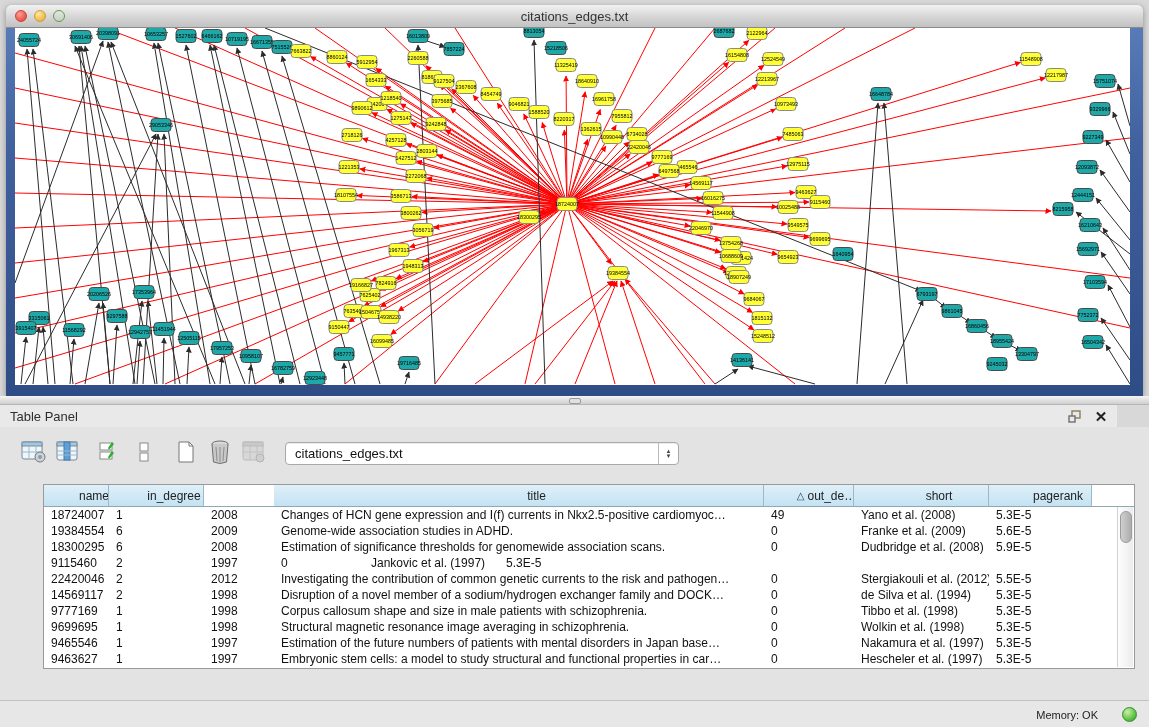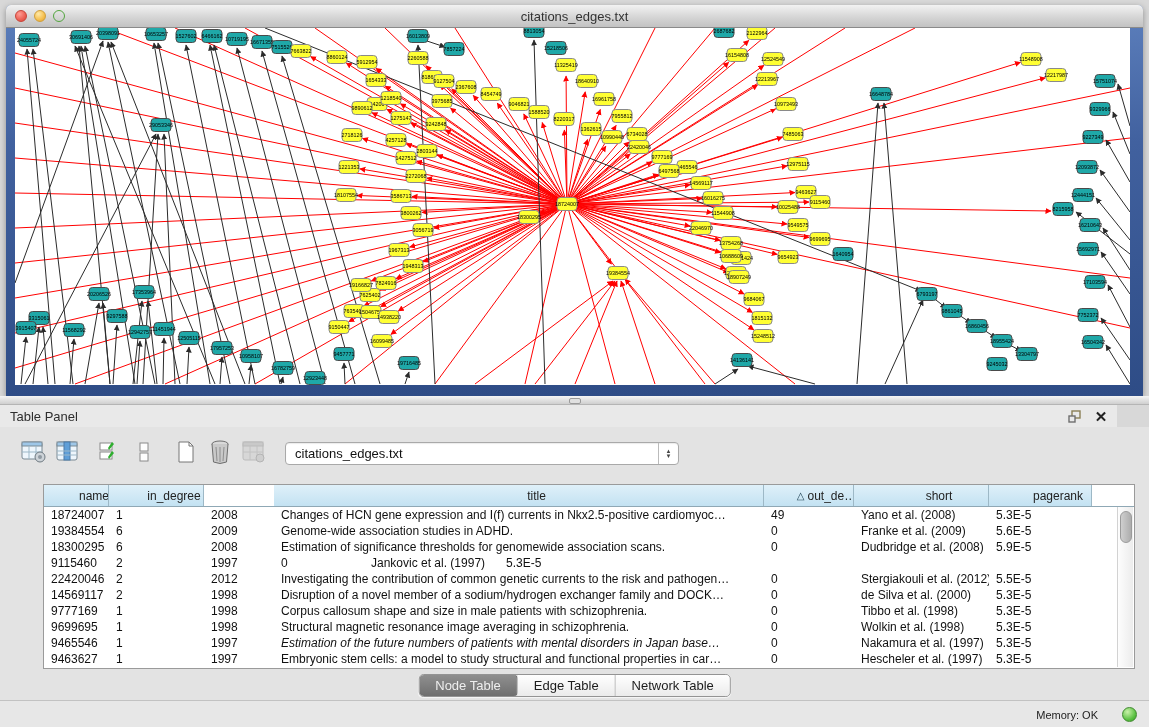--- a/index.html
+++ b/index.html
@@ -701,21 +701,21 @@
           <div class="td" style="width: 90px;">0</div>
           <div class="td" style="width: 135px;">Stergiakouli et al. (2012)</div>
           <div class="td" style="width: 103px;">5.5E-5</div>
         </div>
         <div class="tr">
           <div class="td" style="width: 65px;">14569117</div>
           <div class="td" style="width: 95px;">2</div>
           <div class="td" style="width: 70px;">1998</div>
           <div class="td" style="width: 490px;">Disruption of a novel member of a sodium/hydrogen exchanger family and DOCK…</div>
           <div class="td" style="width: 90px;">0</div>
-          <div class="td" style="width: 135px;">de Silva et al. (2000)</div>
+          <div class="td" style="width: 135px;">de Silva et al. (1994)</div>
           <div class="td" style="width: 103px;">5.3E-5</div>
         </div>
         <div class="tr">
           <div class="td" style="width: 65px;">9777169</div>
           <div class="td" style="width: 95px;">1</div>
           <div class="td" style="width: 70px;">1998</div>
           <div class="td" style="width: 490px;">Corpus callosum shape and size in male patients with schizophrenia.</div>
           <div class="td" style="width: 90px;">0</div>
           <div class="td" style="width: 135px;">Tibbo et al. (1998)</div>
           <div class="td" style="width: 103px;">5.3E-5</div>
@@ -726,43 +726,38 @@
           <div class="td" style="width: 70px;">1998</div>
           <div class="td" style="width: 490px;">Structural magnetic resonance image averaging in schizophrenia.</div>
           <div class="td" style="width: 90px;">0</div>
           <div class="td" style="width: 135px;">Wolkin et al. (1998)</div>
           <div class="td" style="width: 103px;">5.3E-5</div>
         </div>
         <div class="tr">
           <div class="td" style="width: 65px;">9465546</div>
           <div class="td" style="width: 95px;">1</div>
           <div class="td" style="width: 70px;">1997</div>
-          <div class="td" style="width: 490px; font-style: italic;">Estimation of the future numbers of patients with mental disorders in Japan base…</div>
+          <div class="td" style="width: 490px;">Estimation of the future numbers of patients with mental disorders in Japan base…</div>
           <div class="td" style="width: 90px;">0</div>
           <div class="td" style="width: 135px;">Nakamura et al. (1997)</div>
           <div class="td" style="width: 103px;">5.3E-5</div>
         </div>
         <div class="tr">
           <div class="td" style="width: 65px;">9463627</div>
           <div class="td" style="width: 95px;">1</div>
           <div class="td" style="width: 70px;">1997</div>
           <div class="td" style="width: 490px;">Embryonic stem cells: a model to study structural and functional properties in car…</div>
           <div class="td" style="width: 90px;">0</div>
           <div class="td" style="width: 135px;">Hescheler et al. (1997)</div>
           <div class="td" style="width: 103px;">5.3E-5</div>
         </div>
       </div>
     <div class="vscroll">
       <div class="vthumb"></div>
     </div>
   </div>
 
-  <div class="seg-wrap" id="tabs">
-      <div class="seg sel">Node Table</div>
-      <div class="seg">Edge Table</div>
-      <div class="seg">Network Table</div>
-    </div>
 </div>
 
 <div class="statusbar">
   <span class="mem-label">Memory: OK</span>
   <span class="mem-dot"></span>
 </div>
 
 </body></html>

